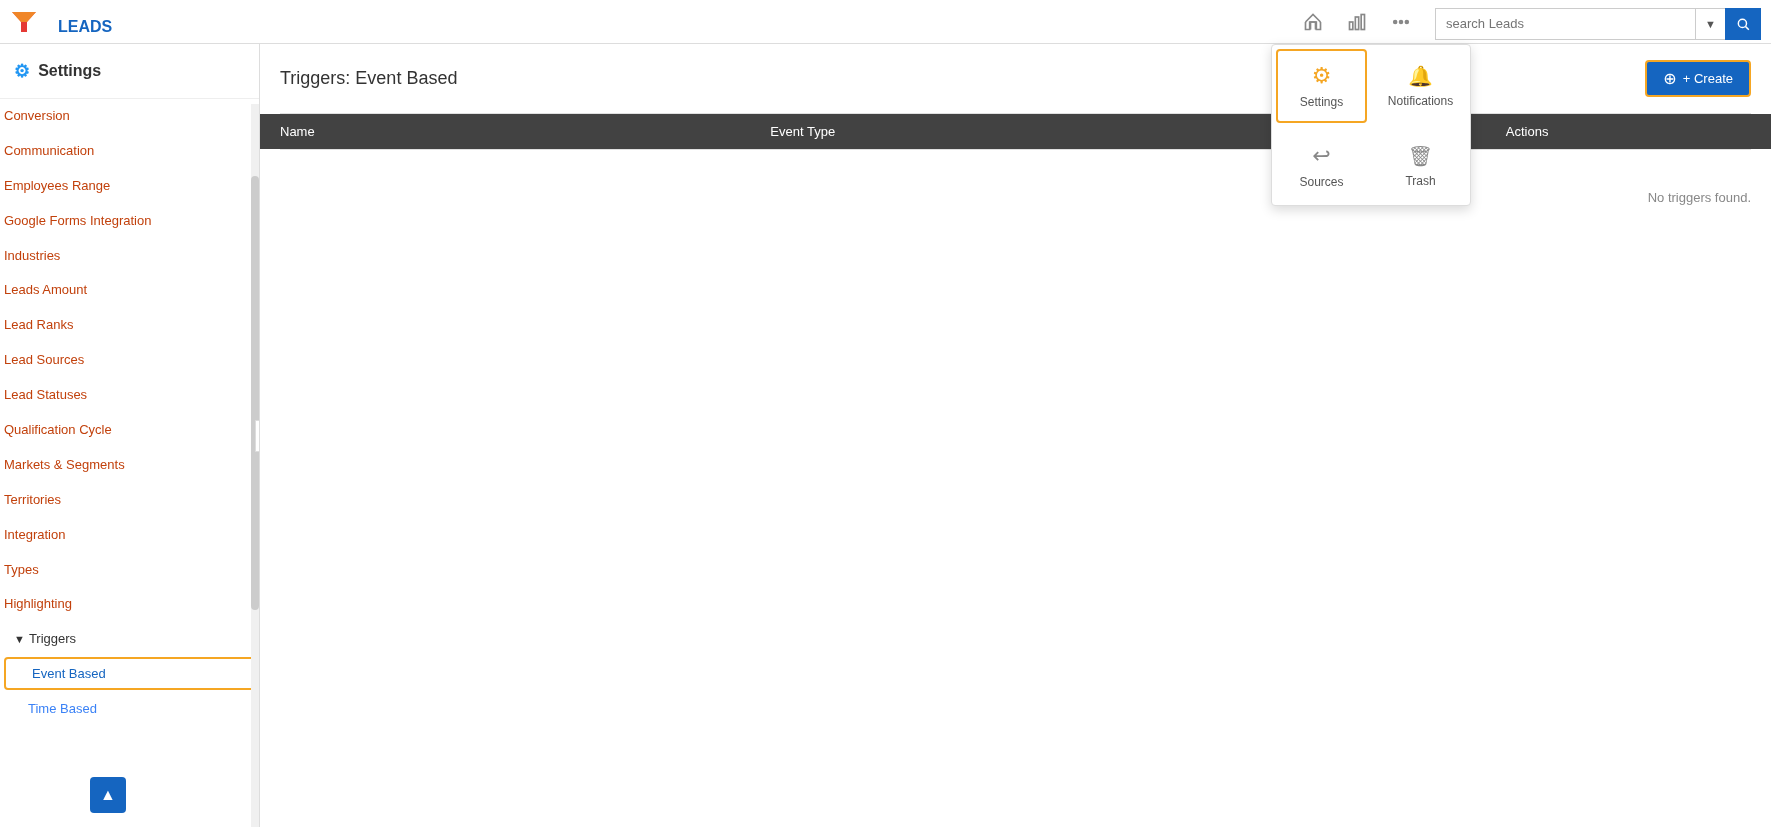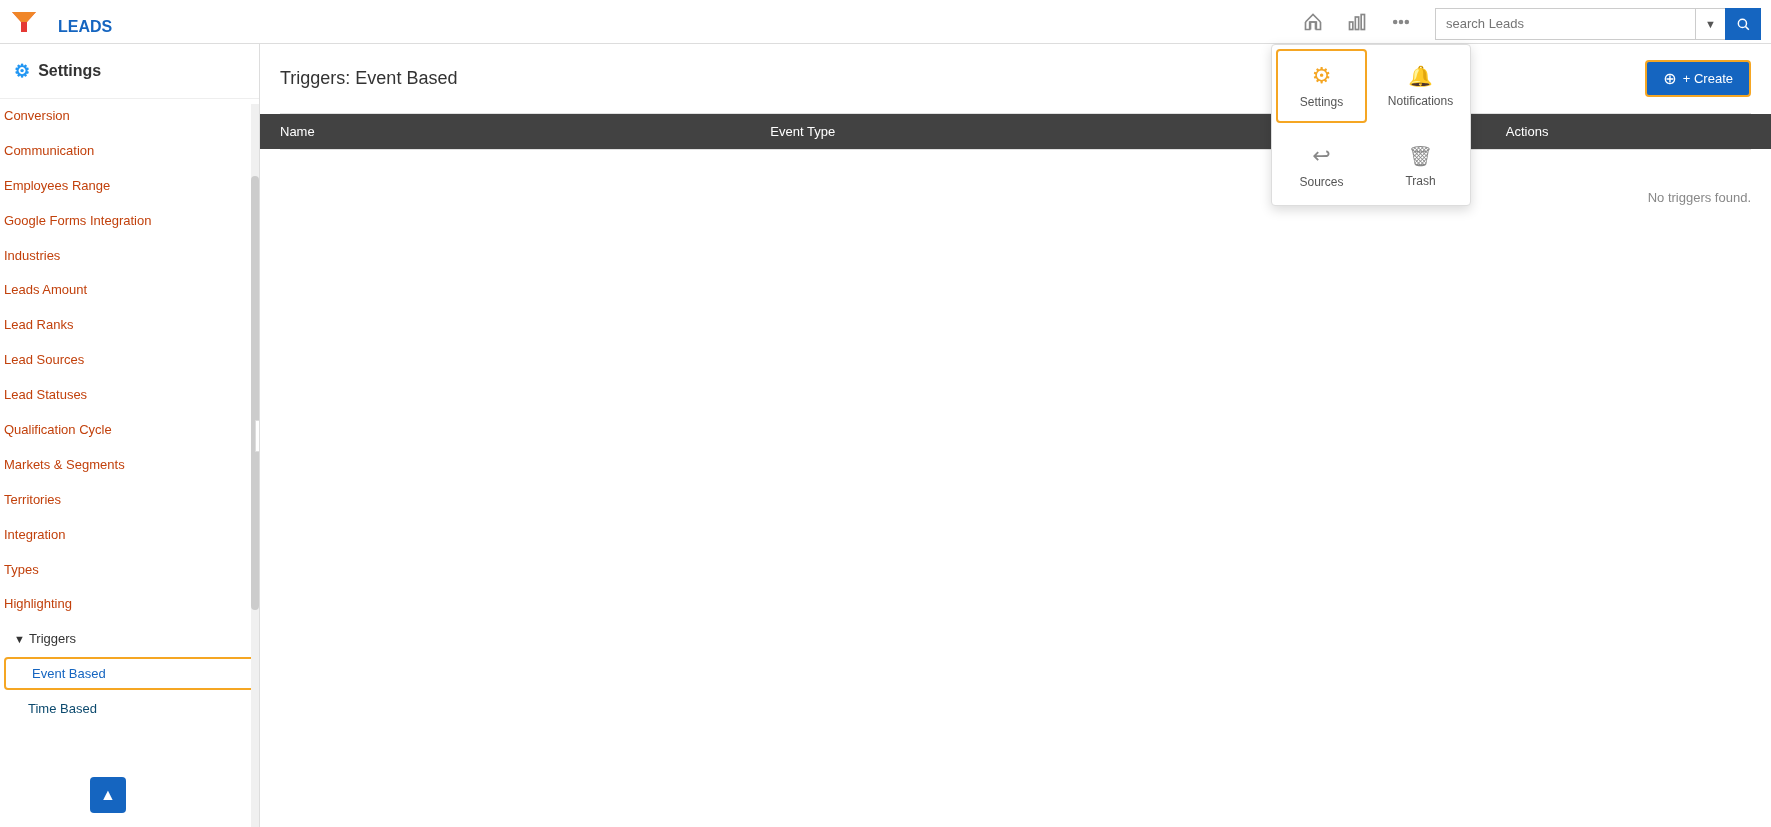--- a/index.html
+++ b/index.html
@@ -129,21 +129,21 @@
       align-items: center;
       gap: 4px;
       padding: 9px 14px 9px 14px;
       color: #333;
       cursor: pointer;
       font-size: 13px;
       font-weight: 500;
     }
     .sidebar-sub-item {
       padding: 9px 32px 9px 28px;
-      color: #0c4a6e;
+      color: #3b82f6;
       cursor: pointer;
       font-size: 13px;
     }
     .sidebar-sub-item.active {
       color: #1565c0;
       font-weight: normal;
       border: 2px solid #f5a623;
       border-radius: 4px;
       padding: 7px 12px 7px 26px;
       margin: 2px 4px;

